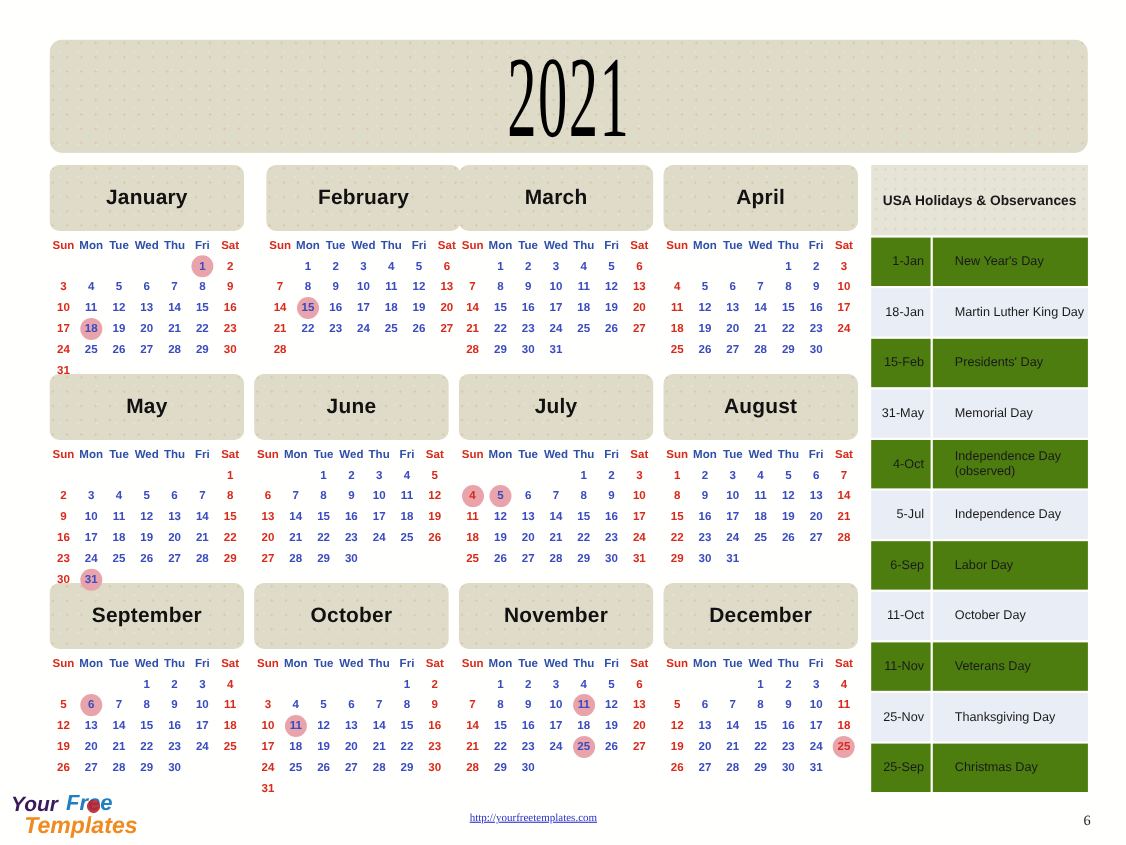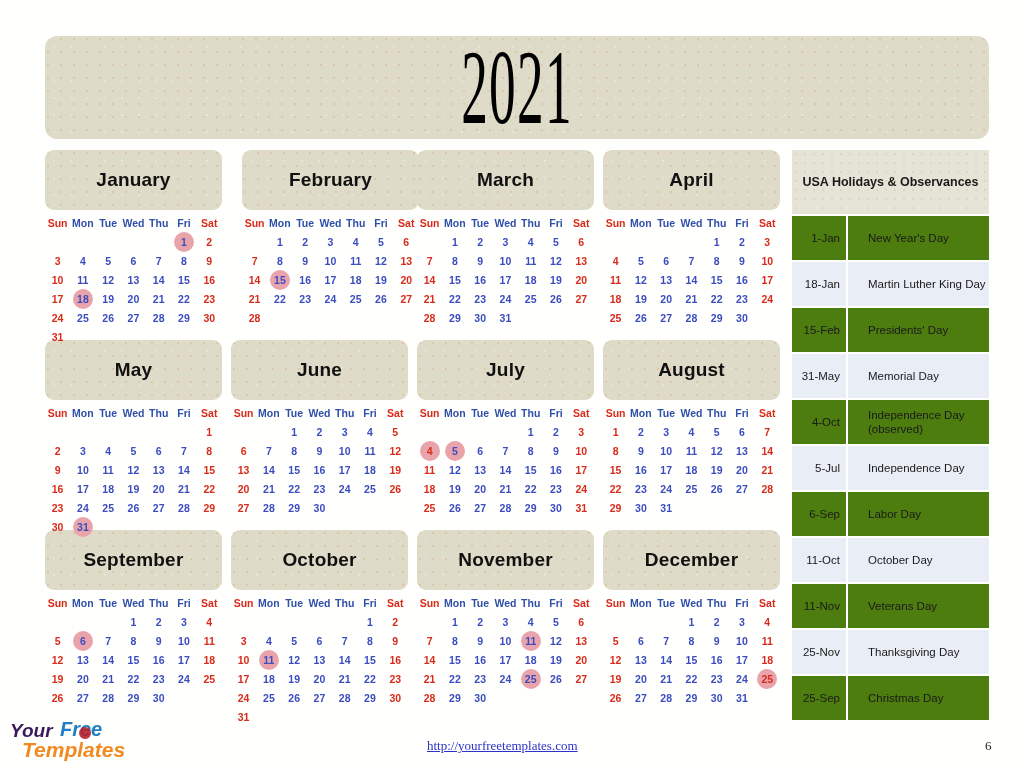--- a/index.html
+++ b/index.html
@@ -158,21 +158,21 @@
     margin-left: 2px;
   }
   .hrow.dark .hdate, .hrow.dark .hname { background: #4d7c0f; }
   .hrow.light .hdate, .hrow.light .hname { background: #e9edf6; }
 
   
   #footer-url {
     position: absolute;
     left: 427px;
     top: 738px;
-    font-size: 13px;
+    font-size: 10px;
     color: #2b32c8;
     text-decoration: underline;
     font-family: "Liberation Serif", serif;
   }
   #page-number {
     position: absolute;
     left: 985px;
     top: 738px;
     font-size: 13px;
     color: #222222;

